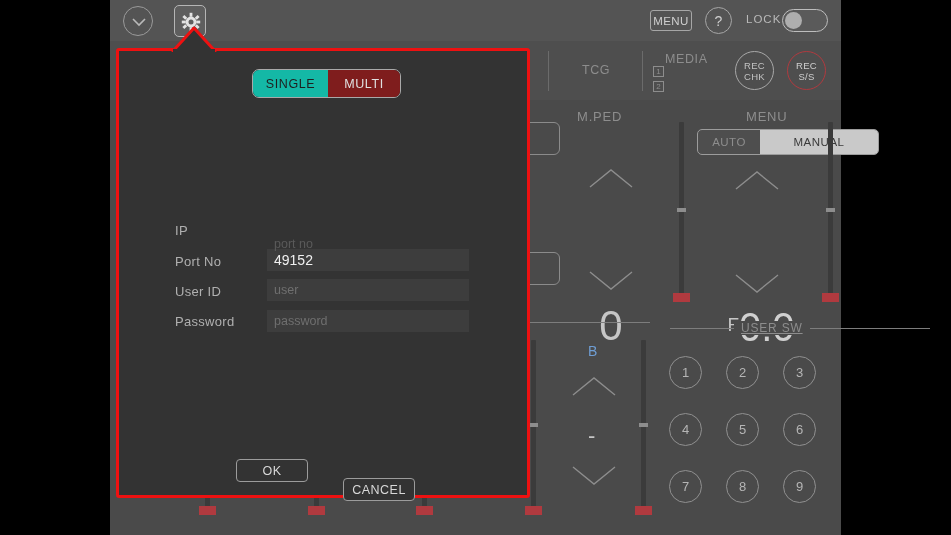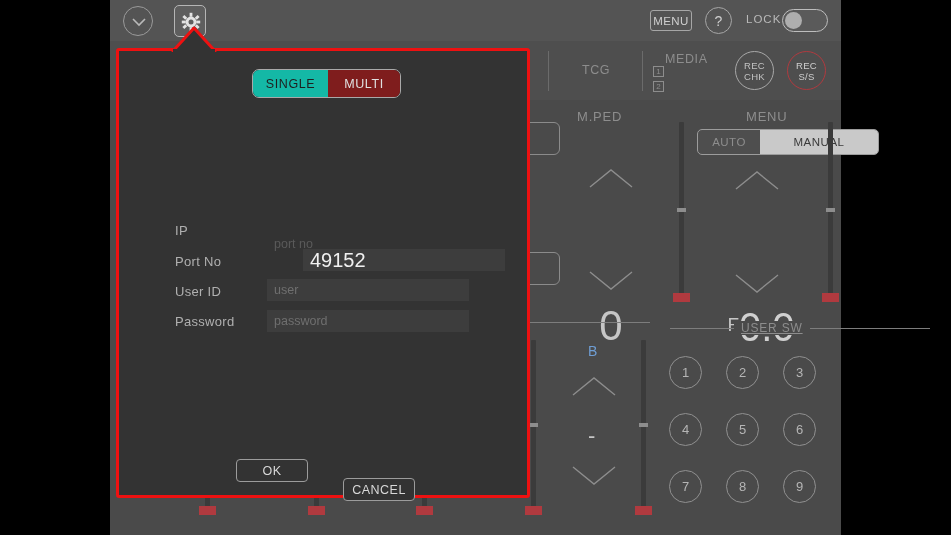--- a/index.html
+++ b/index.html
@@ -149,21 +149,21 @@
 
   .frm-label {
     position:absolute; color:#b0b0b0; font-size:13px; letter-spacing:.3px;
   }
   .frm-input {
     position:absolute; left:148px; width:202px; height:22px;
     background:#3d3d3d; border:none;
     color:#6f6f6f; font-size:12.5px; font-family:"Liberation Sans", sans-serif;
     padding:0 7px; line-height:22px;
   }
-  .frm-input.filled { color:#f0f0f0; font-size:20px;margin-left:36px; }
+  .frm-input.filled { color:#f0f0f0; font-size:14px; }
   .ghost-ph {
     position:absolute; left:155px; color:#5a5a5a; font-size:12.5px;
     z-index:1; pointer-events:none;
   }
 
   .dlg-btn {
     position:absolute; height:23px; border:1px solid #9c9c9c; border-radius:4px;
     background:#333; color:#d8d8d8; font-size:12.5px; letter-spacing:.5px;
     display:flex; align-items:center; justify-content:center;
     font-family:"Liberation Sans", sans-serif;

